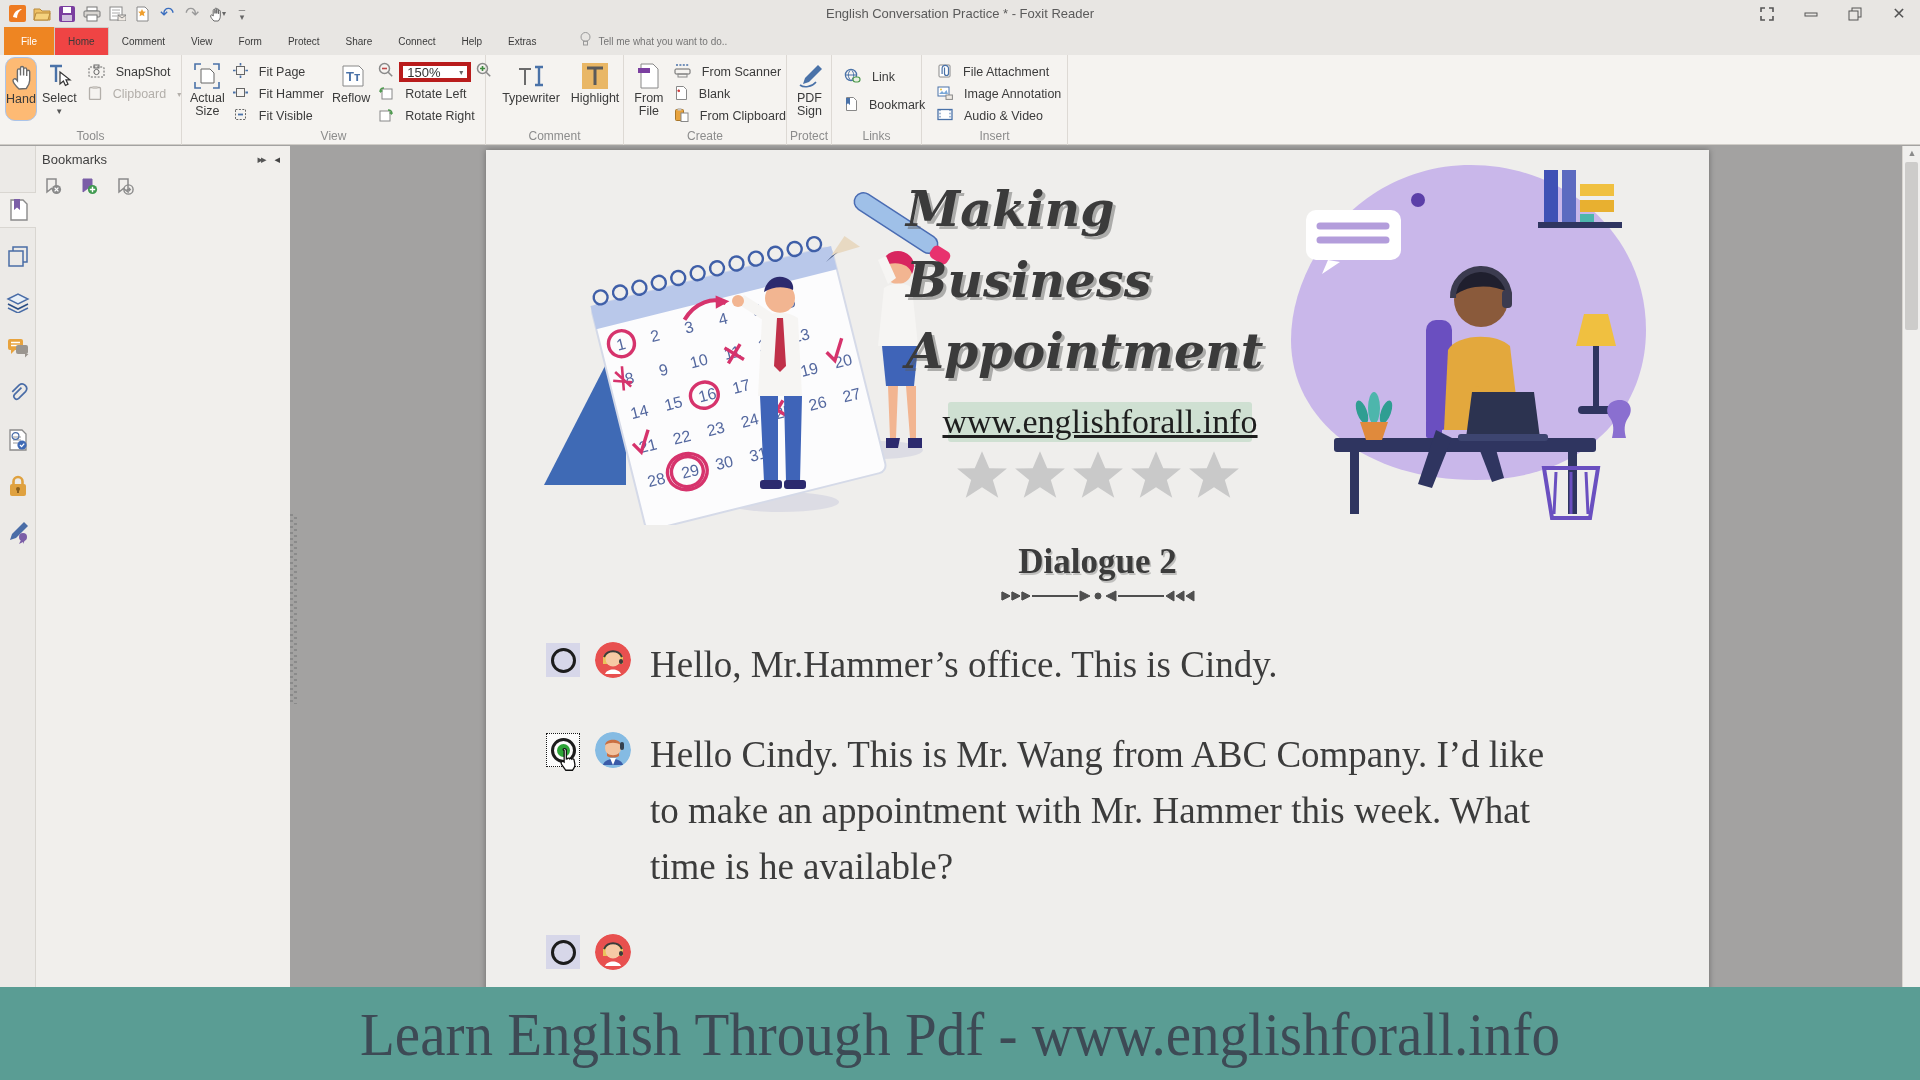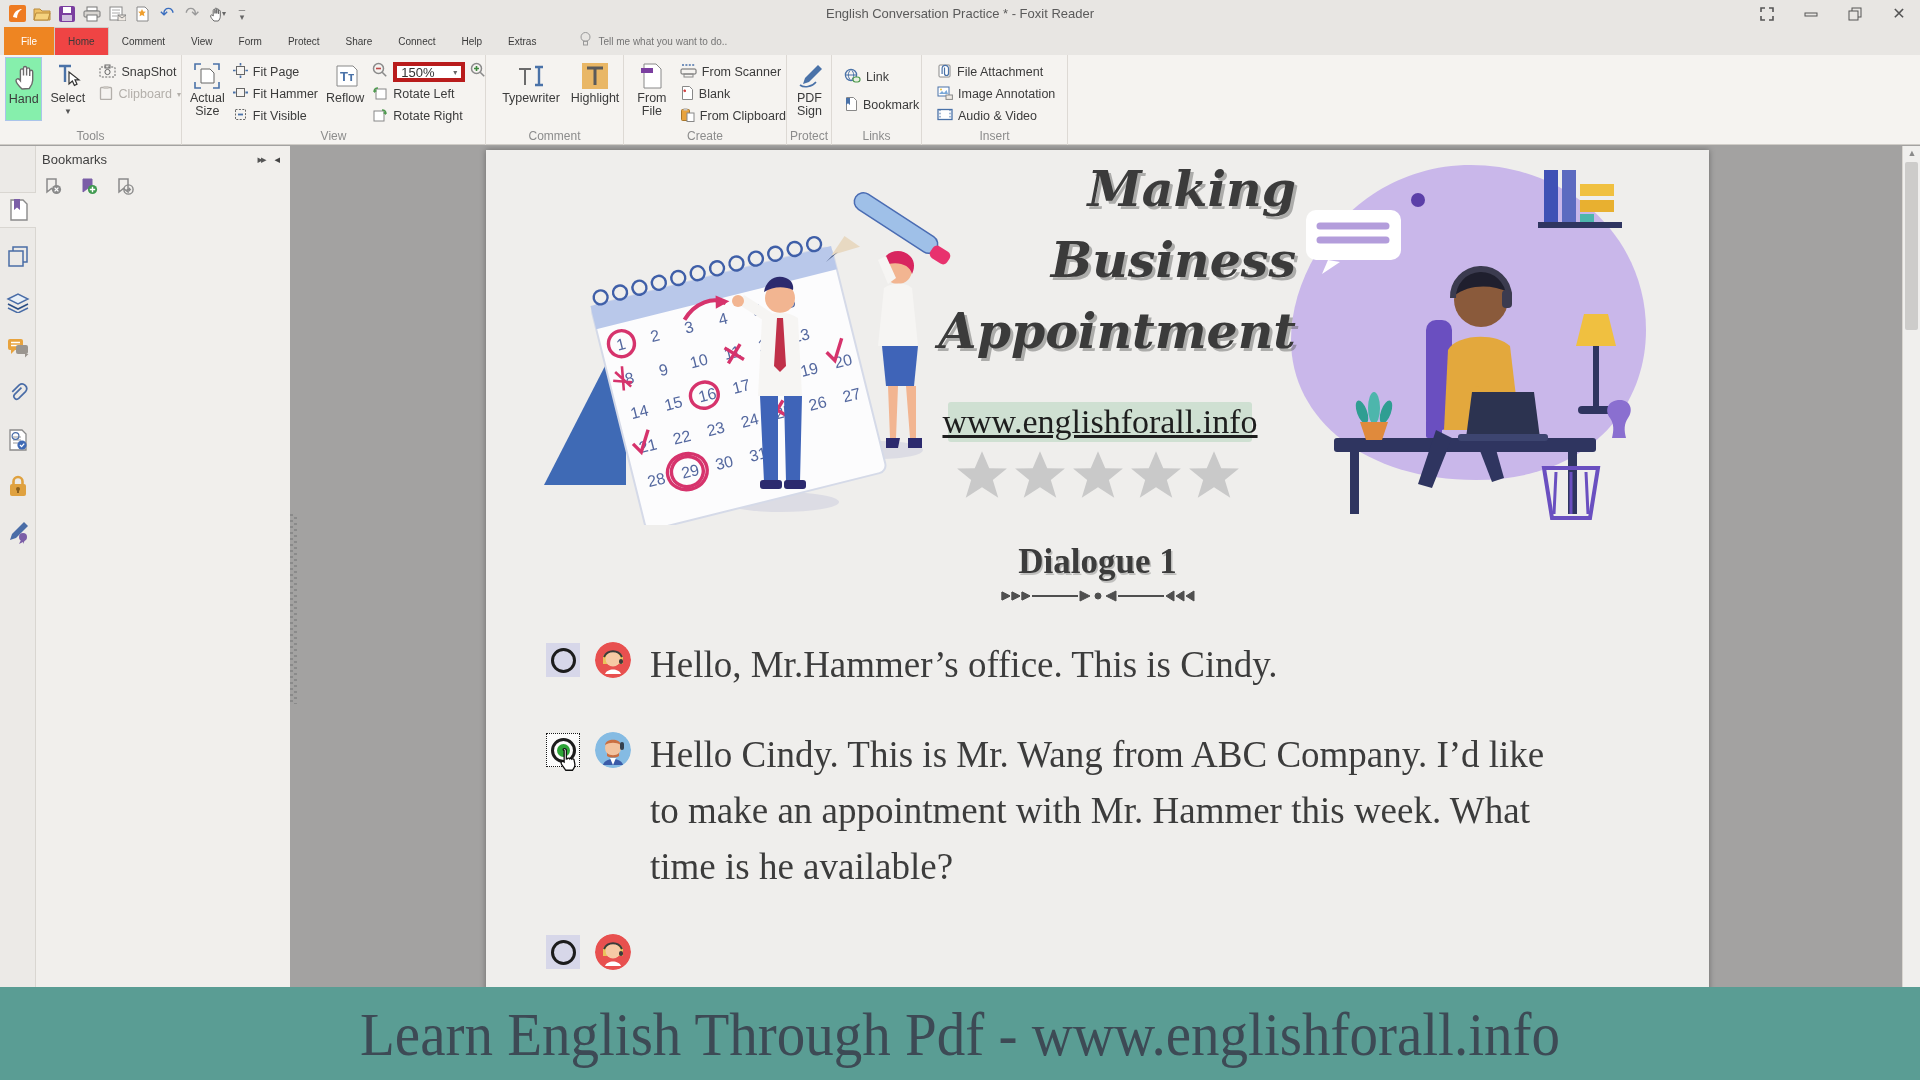--- a/index.html
+++ b/index.html
@@ -26,40 +26,40 @@
 .ddv{font-size:8px;color:#666}
 .navchev{font-size:12px;color:#9a9a9a}
 
 .ribbon{position:absolute;left:0;top:55px;width:1920px;height:90px;background:#f5f3f0;border-bottom:1px solid #cfccc7;display:flex}
 .rgroup{height:90px;border-right:1px solid #ddd9d4;position:relative;flex-shrink:0}
 .rlabel{position:absolute;left:0;right:0;bottom:2px;text-align:center;font-size:12px;color:#8c8c8c}
 .rcontent{position:absolute;left:0;top:2px;right:0;height:66px;display:flex;align-items:flex-start}
 .bigbtn{display:flex;flex-direction:column;align-items:center;padding-top:3px;font-size:12.5px;color:#3b3b3b;text-align:center;line-height:13px}
 .bigbtn .bicon{height:32px;display:flex;align-items:center;justify-content:center}
 .smallcol{display:flex;flex-direction:column;gap:2px;padding-top:5px}
-.smallbtn{display:flex;align-items:center;gap:5px;height:20px;font-size:12.5px;color:#3b3b3b;white-space:nowrap}
+.smallbtn{display:flex;align-items:center;gap:11px;height:20px;font-size:12.5px;color:#3b3b3b;white-space:nowrap}
 .disabled{color:#b3afaa}
-.hand-hl{background:#86efac;border:1px solid #aac4ea;border-radius:0}
+.hand-hl{background:#fdba74;border:1px solid #aac4ea;border-radius:10px}
 .zoomcombo{width:72px;height:20px;background:#fff;border:4px solid #b91c1c;display:flex;align-items:center;justify-content:space-between;padding:0 4px;font-size:13px;color:#333}
 
 .main{position:absolute;left:0;top:146px;width:1920px;height:934px}
 .sidestrip{position:absolute;left:0;top:0;width:36px;height:934px;background:#eceae7;border-right:1px solid #d9d6d1}
 .stripicon{position:absolute;left:0;width:36px;height:36px;display:flex;align-items:center;justify-content:center}
 .stripicon.active{background:#f1efec;border-top:1px solid #d9d6d1;border-bottom:1px solid #d9d6d1}
 .bmpanel{position:absolute;left:36px;top:0;width:254px;height:934px;background:#f1efec}
 .bmhead{position:absolute;left:0;top:0;width:100%;height:26px;display:flex;align-items:center;font-size:13px;color:#3f3f3f;padding-left:6px}
 .bmtools{position:absolute;left:0;top:30px;width:100%;height:26px;display:flex;align-items:center;gap:18px;padding-left:8px}
 .docarea{position:absolute;left:290px;top:0;width:1612px;height:934px;background:#a3a2a1;overflow:hidden}
 .splitdots{position:absolute;left:0px;top:368px;width:7px;height:190px;background:repeating-linear-gradient(to bottom,#8a8a8a 0 2px,transparent 2px 6px),repeating-linear-gradient(to bottom,transparent 0 3px,#8a8a8a 3px 5px,transparent 5px 6px);background-size:3px 100%,3px 100%;background-position:0 0,4px 0;background-repeat:no-repeat}
 .vscroll{position:absolute;right:0;top:0;width:18px;height:934px;background:#f0efed;border-left:1px solid #d8d5d0}
 .vthumb{position:absolute;left:2px;top:16px;width:13px;height:168px;background:#cdccca;border-radius:2px}
 .scrollarrow{position:absolute;left:0;top:2px;width:18px;text-align:center;font-size:9px;color:#8a8a8a}
 
 .page{position:absolute;left:196px;top:4px;width:1223px;height:960px;background:#efeeec;box-shadow:0 0 6px rgba(0,0,0,.35)}
-.doctitle{position:absolute;left:420px;top:4px;width:390px;text-align:right;font-family:"DejaVu Serif",serif;font-style:italic;font-weight:bold;font-size:49px;line-height:71px;color:#3b3b3b;text-shadow:3px 3px 0 rgba(90,90,90,.45)}
+.doctitle{position:absolute;left:420px;top:24px;width:390px;text-align:left;font-family:"DejaVu Serif",serif;font-style:italic;font-weight:bold;font-size:49px;line-height:71px;color:#3b3b3b;text-shadow:3px 3px 0 rgba(90,90,90,.45)}
 .weblink{position:absolute;left:462px;top:252px;width:304px;height:40px;background:#cfe0d2;border-radius:3px;display:flex;align-items:center;justify-content:center;font-family:"Liberation Serif",serif;font-size:34px;color:#1e1e1e;text-decoration:underline}
 .stars{position:absolute;left:0;width:1223px;top:300px;display:flex;justify-content:center;gap:6px}
 .dlghead{position:absolute;left:0;width:1223px;top:392px;text-align:center;font-family:"Liberation Serif",serif;font-weight:bold;font-size:35px;color:#3c3c3c;text-shadow:1.5px 1.5px 0 rgba(120,120,120,.4)}
 .ornament{position:absolute;left:0;width:1223px;top:438px;display:flex;justify-content:center}
 .dlgrow{position:absolute;left:60px;width:1140px;display:flex;align-items:flex-start}
 .radiocell{width:34px;height:34px;margin-top:6px;display:flex;align-items:center;justify-content:center;position:relative}
 .radio-plain{background:#d7d7e9}
 .radio-sel{background:#fbfbfb;border:1px dotted #1a1a1a}
 .rcirc{width:25px;height:25px;border:3px solid #1c1c1c;border-radius:50%;background:transparent;display:flex;align-items:center;justify-content:center}
 .rdot{width:13px;height:13px;border-radius:50%;background:#2ca437}
@@ -722,21 +722,21 @@
             <polygon points="24,1 30.7,16.8 47,17 34,27.5 39,44 24,34.2 9,44 14,27.5 1,17 17.3,16.8" fill="#c9c9c9"></polygon>
           </svg>
         <svg width="52" height="50" viewBox="0 0 48 46">
             <polygon points="24,1 30.7,16.8 47,17 34,27.5 39,44 24,34.2 9,44 14,27.5 1,17 17.3,16.8" fill="#c9c9c9"></polygon>
           </svg>
         <svg width="52" height="50" viewBox="0 0 48 46">
             <polygon points="24,1 30.7,16.8 47,17 34,27.5 39,44 24,34.2 9,44 14,27.5 1,17 17.3,16.8" fill="#c9c9c9"></polygon>
           </svg>
       </div>
 
-      <div class="dlghead">Dialogue 1</div>
+      <div class="dlghead">Dialogue 2</div>
 
       <div class="ornament">
         <svg width="196" height="16" viewBox="0 0 196 16">
           <g fill="#4f4f4f" stroke="#4f4f4f">
             <path d="M2 8l8-4v8zM12 8l8-4v8zM22 8l8-4v8z" transform="rotate(180 16 8)"></path>
             <path d="M2 4l8 4-8 4zM12 4l8 4-8 4zM22 4l8 4-8 4z"></path>
             <line x1="32" y1="8" x2="78" y2="8" stroke-width="2"></line>
             <path d="M80 3l10 5-10 5z"></path>
             <circle cx="98" cy="8" r="3"></circle>
             <path d="M116 3l-10 5 10 5z"></path>

